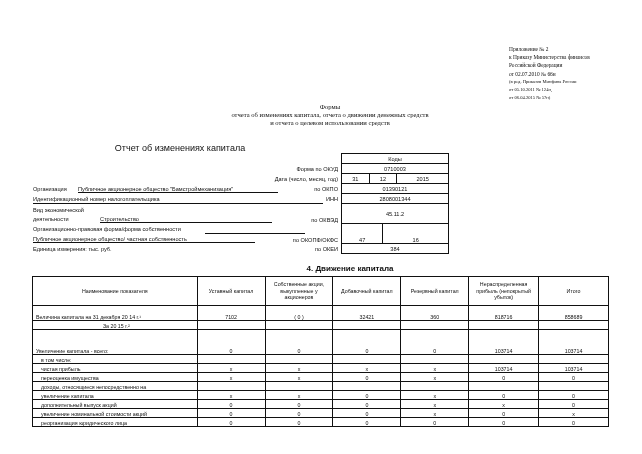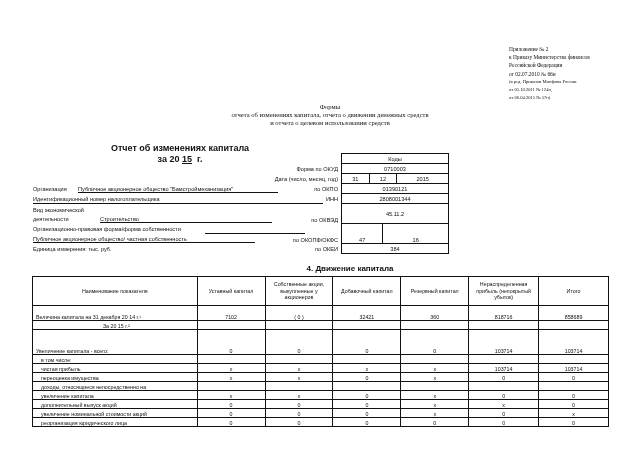--- a/index.html
+++ b/index.html
@@ -3,21 +3,21 @@
 <meta charset="utf-8">
 <style>
   html, body { margin:0; padding:0; background:#ffffff; }
   body { width:642px; height:454px; position:relative; overflow:hidden; font-family:"Liberation Sans", sans-serif; color:#111; }
   .abs { position:absolute; }
   .serif { font-family:"Liberation Serif", serif; }
   #appendix { left:509px; top:45px; font-size:5.4px; line-height:8.2px; }
   #appendix div { white-space:nowrap; }
   #appendix .small { font-size:4.6px; }
   #forms-title { left:200px; top:103px; width:260px; text-align:center; font-size:6.6px; line-height:8.2px; }
-  #report-title { left:90px; top:143px; width:180px; text-align:center; font-weight:bold; font-size:9px; line-height:11px; }
+  #report-title { left:90px; top:143px; width:180px; text-align:center; font-weight:normal; font-size:9px; line-height:11px; }
   #report-title .u { text-decoration:underline; }
   .lbl { font-size:5.6px; white-space:nowrap; }
   .uline { border-bottom:0.8px solid #111; }
   
   #codes { left:341px; top:153px; width:108px; border:1.4px solid #111; border-collapse:collapse; font-size:5.6px; }
   #codes td { border:0.9px solid #111; text-align:center; padding:0; height:9px; }
   
   #main-title { left:200px; top:264px; width:300px; text-align:center; font-weight:bold; font-size:8px; }
   #main { left:32px; top:276px; width:577px; border:1.4px solid #111; border-collapse:collapse; font-size:5.3px; }
   #main th, #main td { border:0.9px solid #111; padding:0; text-align:center; font-weight:normal; }
@@ -43,24 +43,20 @@
 </div>
 
 <div id="forms-title" class="abs serif">
   <div>Формы</div>
   <div>отчета об изменениях капитала, отчета о движении денежных средств</div>
   <div>и отчета о целевом использовании средств</div>
 </div>
 
 <div id="report-title" class="abs">
   <div>Отчет об изменениях капитала</div>
-  <div>
-    <span>за 20</span>
-    <span class="u">15</span>&nbsp;&nbsp;<span>г.</span>
-  </div>
 </div>
 
 <div class="abs lbl" style="right:304px;top:166px;">Форма по ОКУД</div>
 <div class="abs lbl" style="right:304px;top:176px;">Дата (число, месяц, год)</div>
 
 <div class="abs lbl" style="left:33px;top:186px;">Организация</div>
 <div class="abs lbl uline" style="left:78px;top:186px;width:200px;">Публичное акционерное общество "Бамстроймеханизация"</div>
 <div class="abs lbl" style="right:304px;top:186px;">по ОКПО</div>
 
 <div class="abs lbl" style="left:33px;top:196px;">Идентификационный номер налогоплательщика</div>

